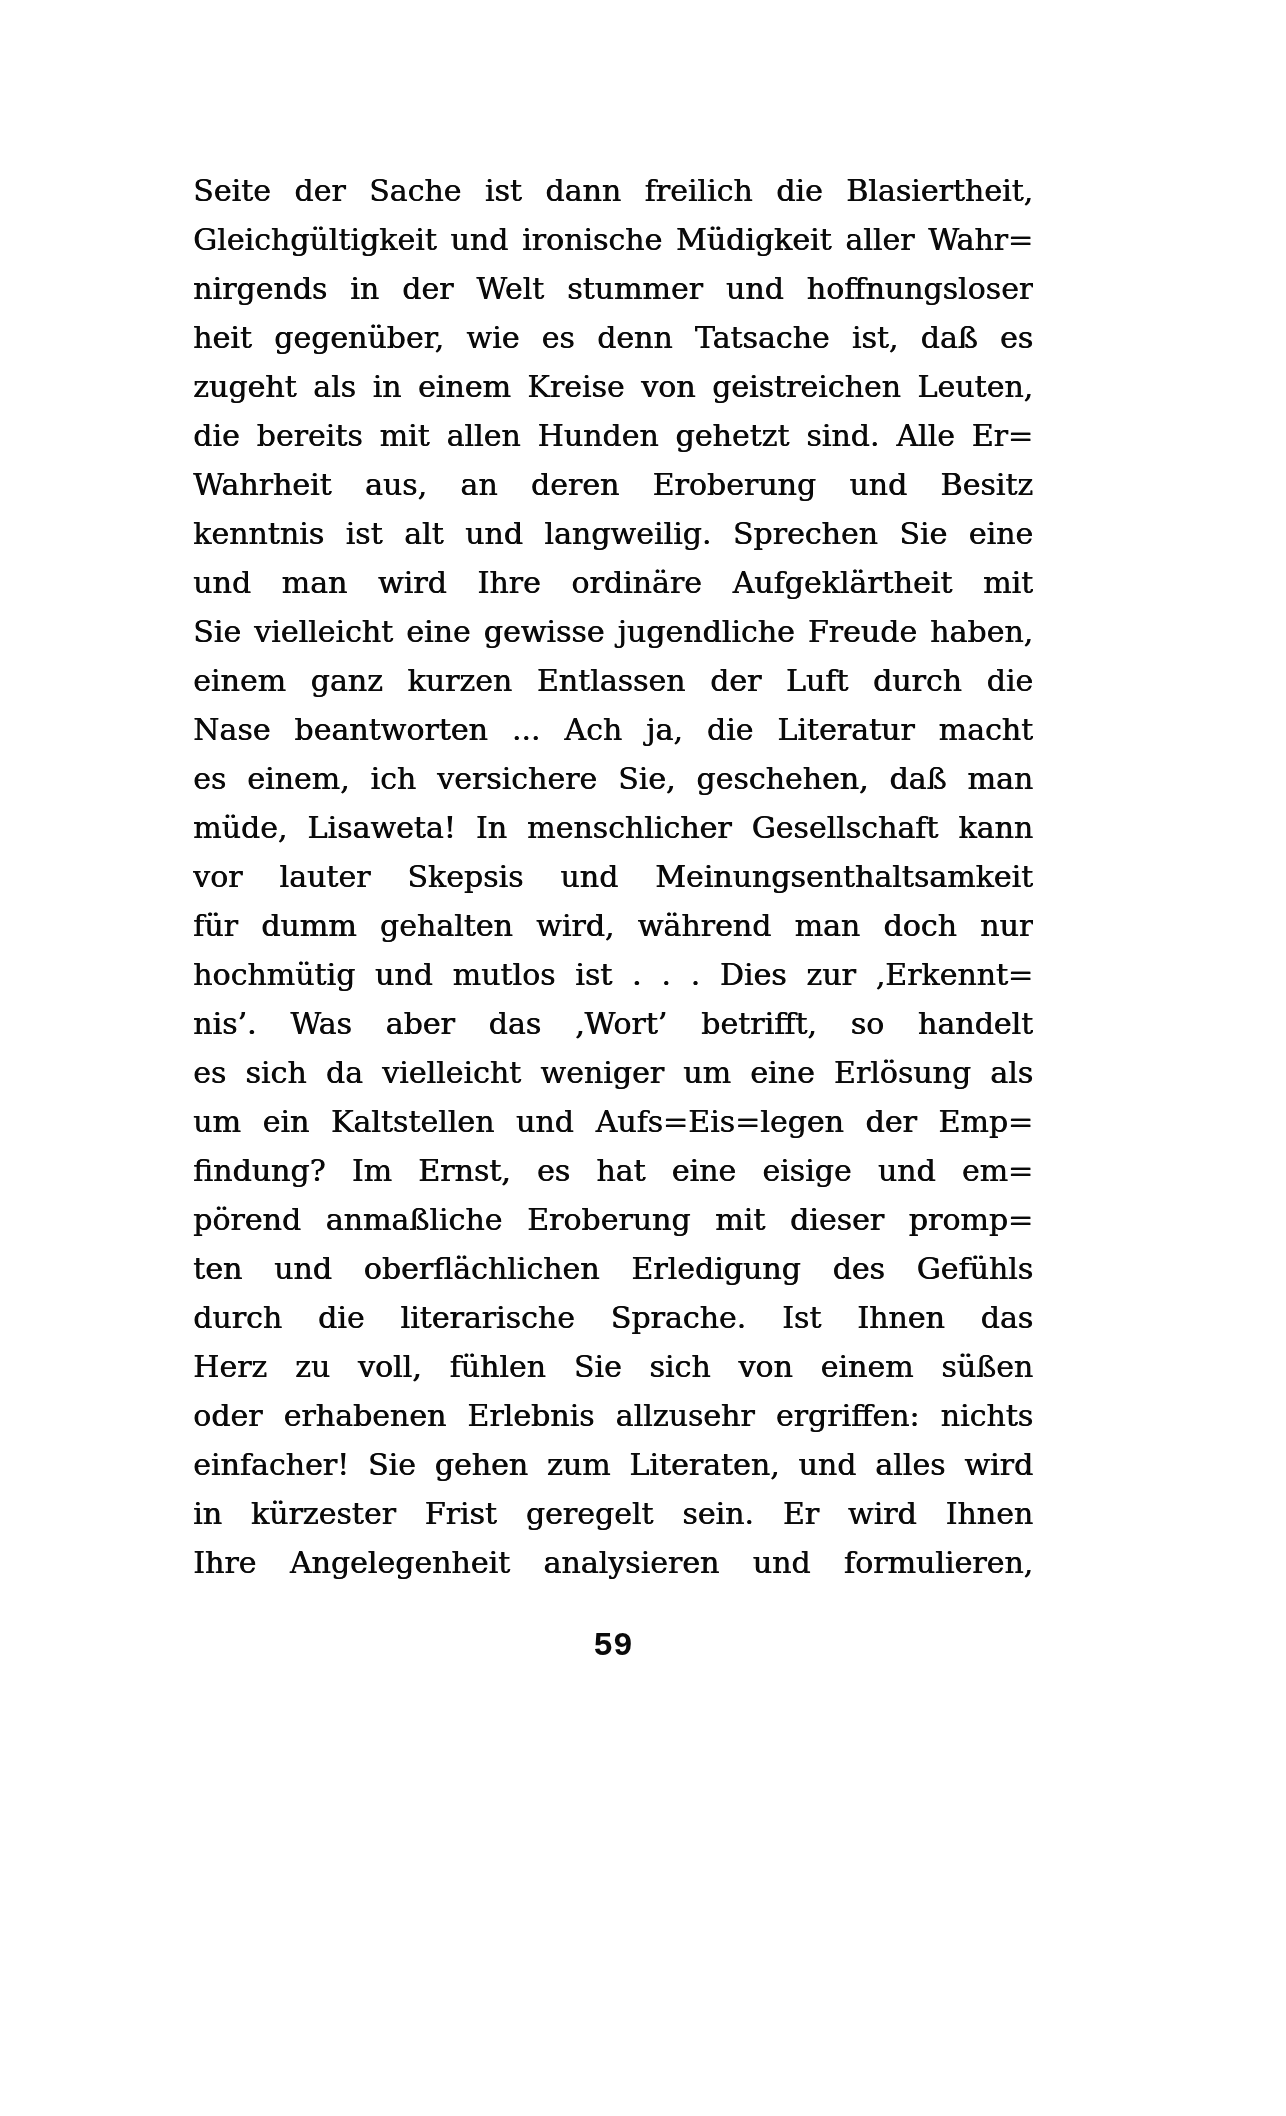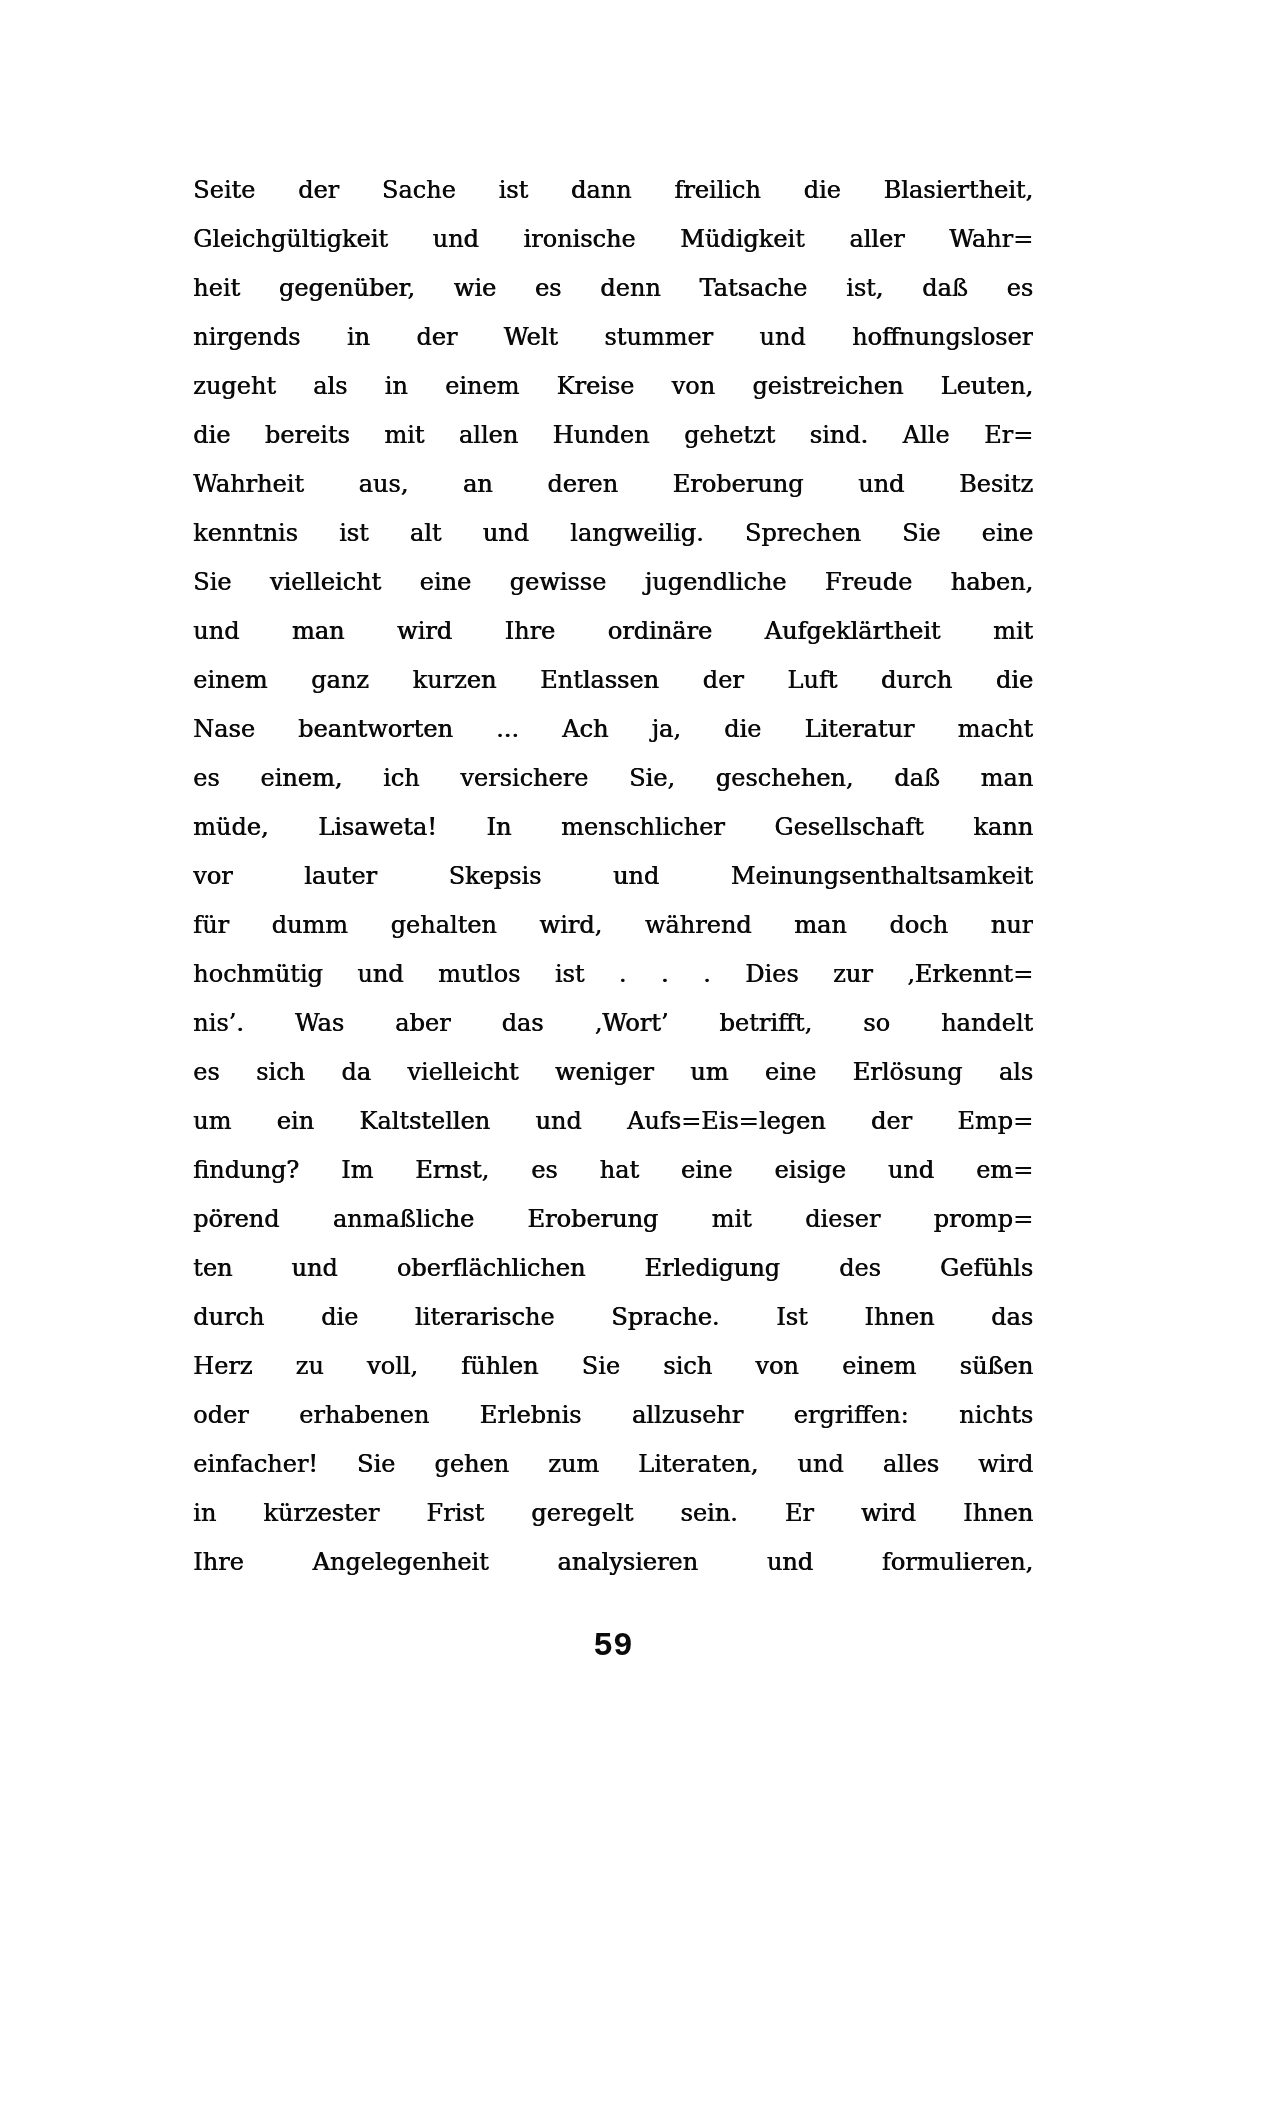--- a/index.html
+++ b/index.html
@@ -13,21 +13,21 @@
     height: 2116px;
     background: #ffffff;
     overflow: hidden;
   }
   .text-block {
     position: absolute;
     left: 193px;
     top: 166px;
     width: 840px;
     font-family: "DejaVu Serif", serif;
-    font-size: 24px;
+    font-size: 30px;
     line-height: 49px;
     color: #0a0a0a;
     
     text-shadow: 0.6px 0 0 #0a0a0a;
   }
   .text-line {
     height: 49px;
     text-align: justify;
     text-align-last: justify;
     white-space: normal;
@@ -47,28 +47,28 @@
   }
 </style>
 </head>
 <body>
 
 <div class="scan-page">
 
   <div class="text-block">
     <div class="text-line">Seite der Sache ist dann freilich die Blasiertheit,</div>
     <div class="text-line">Gleichgültigkeit und ironische Müdigkeit aller Wahr=</div>
+    <div class="text-line">nirgends in der Welt stummer und hoffnungsloser</div>
     <div class="text-line">heit gegenüber, wie es denn Tatsache ist, daß es</div>
-    <div class="text-line">nirgends in der Welt stummer und hoffnungsloser</div>
     <div class="text-line">zugeht als in einem Kreise von geistreichen Leuten,</div>
     <div class="text-line">die bereits mit allen Hunden gehetzt sind. Alle Er=</div>
     <div class="text-line">Wahrheit aus, an deren Eroberung und Besitz</div>
     <div class="text-line">kenntnis ist alt und langweilig. Sprechen Sie eine</div>
+    <div class="text-line">und man wird Ihre ordinäre Aufgeklärtheit mit</div>
     <div class="text-line">Sie vielleicht eine gewisse jugendliche Freude haben,</div>
-    <div class="text-line">und man wird Ihre ordinäre Aufgeklärtheit mit</div>
     <div class="text-line">einem ganz kurzen Entlassen der Luft durch die</div>
     <div class="text-line">Nase beantworten ... Ach ja, die Literatur macht</div>
     <div class="text-line">es einem, ich versichere Sie, geschehen, daß man</div>
     <div class="text-line">müde, Lisaweta! In menschlicher Gesellschaft kann</div>
     <div class="text-line">vor lauter Skepsis und Meinungsenthaltsamkeit</div>
     <div class="text-line">für dumm gehalten wird, während man doch nur</div>
     <div class="text-line">hochmütig und mutlos ist . . . Dies zur ‚Erkennt=</div>
     <div class="text-line">nis’. Was aber das ‚Wort’ betrifft, so handelt</div>
     <div class="text-line">es sich da vielleicht weniger um eine Erlösung als</div>
     <div class="text-line">um ein Kaltstellen und Aufs=Eis=legen der Emp=</div>

